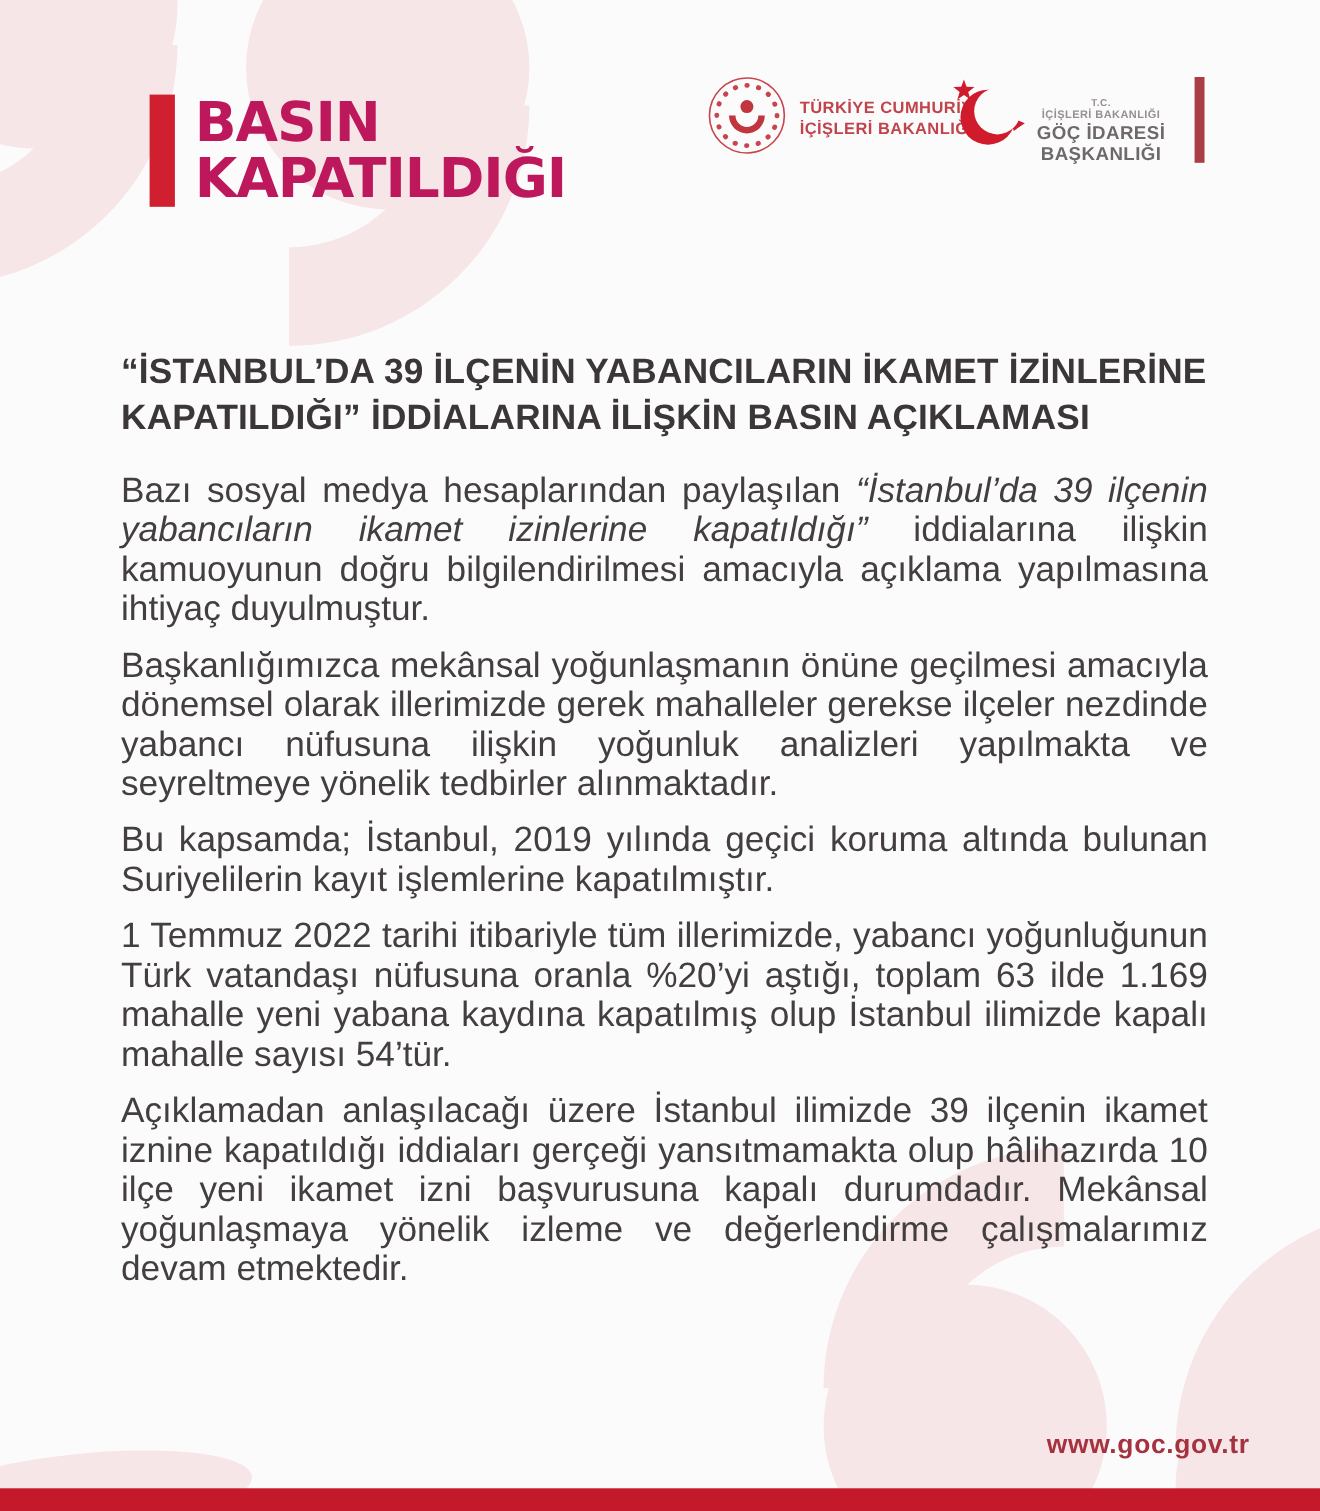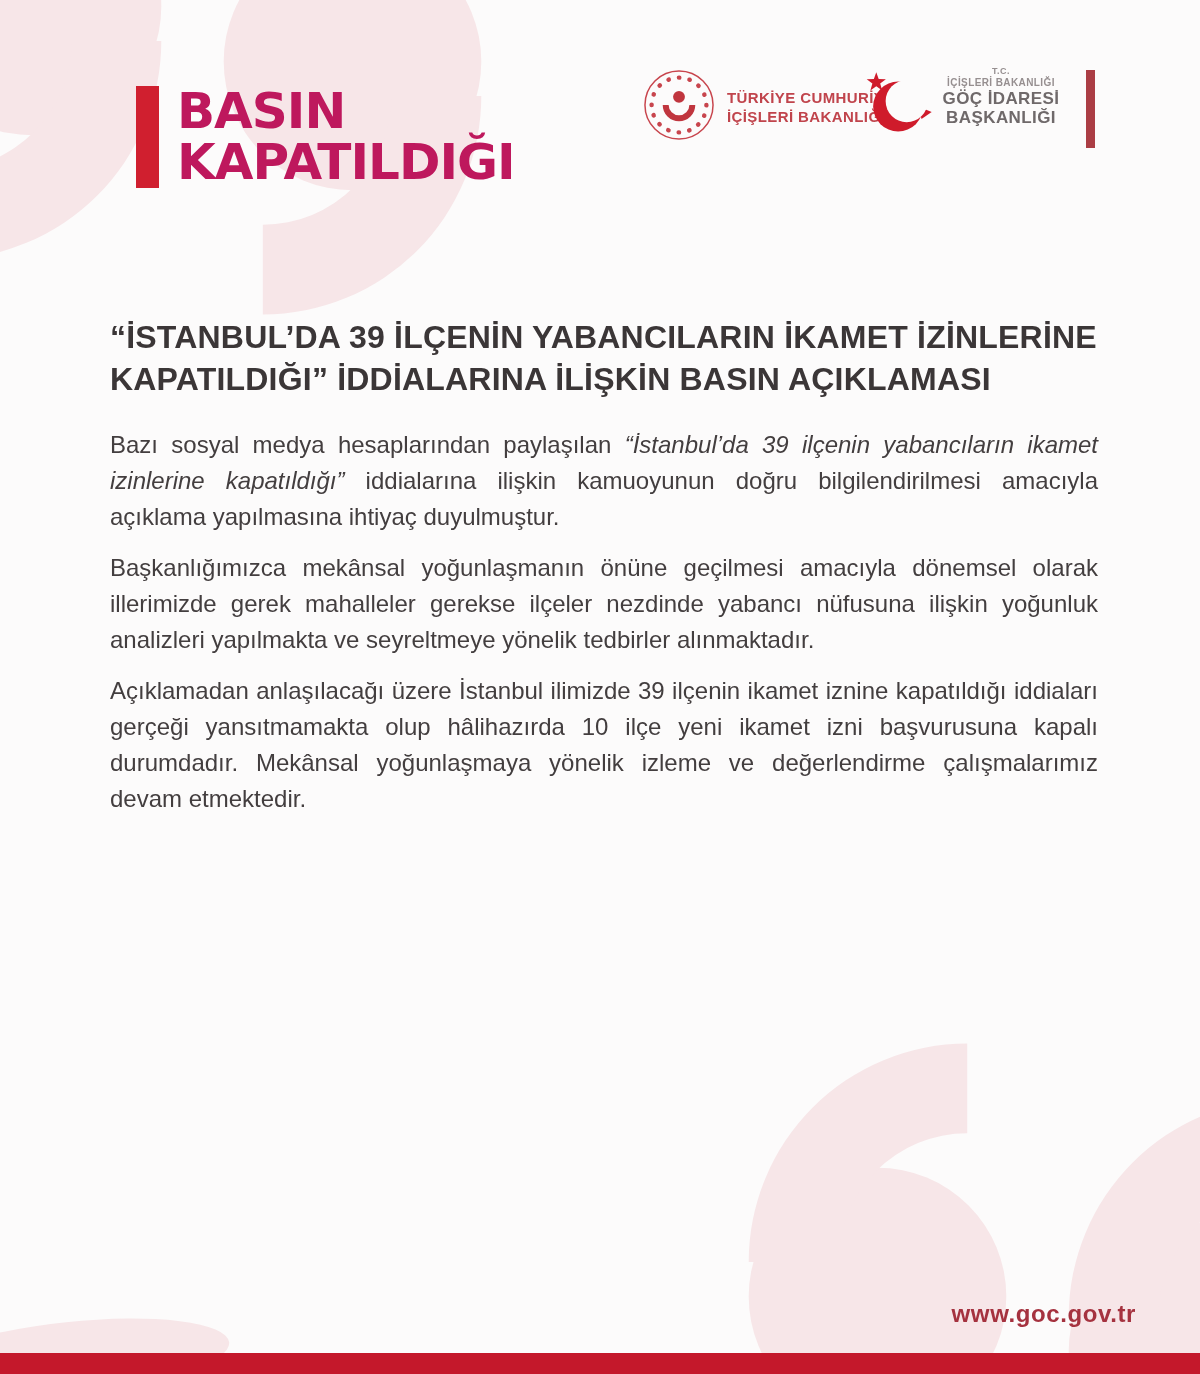--- a/index.html
+++ b/index.html
@@ -26,34 +26,34 @@
     font-weight:800; font-size:50px; line-height:51px;
     color:#be185d; letter-spacing:-1px;
   }
   
   .logo-ministry { position:absolute; z-index:2; left:642px; top:68px; display:flex; align-items:center; }
   .logo-ministry svg { width:74px; height:74px; }
   .logo-ministry .mtext {
     margin-left:11px; color:#c0444c; font-weight:700;
     font-size:15px; line-height:19px; letter-spacing:0.4px;
   }
-  .logo-goc { position:absolute; z-index:2; left:856px; top:66px; display:flex; align-items:flex-start; }
+  .logo-goc { position:absolute; z-index:2; left:856px; top:66px; display:flex; align-items:flex-end; }
   .logo-goc svg { width:78px; height:78px; }
   .goc-text { margin-left:8px; text-align:center; width:118px; }
   .goc-tc { font-size:9px; line-height:11px; color:#968f90; font-weight:700; letter-spacing:0.5px; }
   .goc-ministry { font-size:10px; line-height:12px; color:#968f90; font-weight:700; letter-spacing:0.4px; }
   .goc-name { font-size:17px; line-height:19px; color:#6f696a; font-weight:800; letter-spacing:0.4px; }
   .goc-bar { position:absolute; z-index:2; left:1086px; top:70px; width:9px; height:78px; background:#ab3d44; }
   
   .doc { position:absolute; z-index:1; left:110px; top:316px; width:988px; color:#433e3f; }
   .doc h1 {
     font-size:32px; line-height:42px; font-weight:800;
     color:#3b3637; letter-spacing:0.2px;
   }
-  .doc p { font-size:24px; line-height:36px; text-align:justify; margin-top:15px; }
+  .doc p { font-size:32px; line-height:36px; text-align:justify; margin-top:15px; }
   .doc p.first { margin-top:27px; }
   .doc .quote-italic { font-style:italic; }
   .doc .closing { font-weight:800; font-size:25px; text-align:left; margin-top:24px; }
   
   .website {
     position:absolute; z-index:2; right:64px; top:1300px;
     font-size:24px; font-weight:800; color:#a5323f; letter-spacing:0.6px;
   }
   .footer-bar { position:absolute; z-index:2; left:0; right:0; bottom:0; height:21px; background:#c4182b; }
 </style>
@@ -128,20 +128,22 @@
     </div>
   </div>
   <div class="goc-bar"></div>
 
   <div class="doc">
     <h1>“İSTANBUL’DA 39 İLÇENİN YABANCILARIN İKAMET İZİNLERİNE KAPATILDIĞI” İDDİALARINA İLİŞKİN BASIN AÇIKLAMASI</h1>
 
     <p class="first"><span>Bazı sosyal medya hesaplarından paylaşılan </span><span class="quote-italic">“İstanbul’da 39 ilçenin yabancıların ikamet izinlerine kapatıldığı”</span><span> iddialarına ilişkin kamuoyunun doğru bilgilendirilmesi amacıyla açıklama yapılmasına ihtiyaç duyulmuştur.</span></p>
 
     <p>Başkanlığımızca mekânsal yoğunlaşmanın önüne geçilmesi amacıyla dönemsel olarak illerimizde gerek mahalleler gerekse ilçeler nezdinde yabancı nüfusuna ilişkin yoğunluk analizleri yapılmakta ve seyreltmeye yönelik tedbirler alınmaktadır.</p>
+    <p>Bu kapsamda; İstanbul, 2019 yılında geçici koruma altında bulunan Suriyelilerin kayıt işlemlerine kapatılmıştır.</p>
+    <p>1 Temmuz 2022 tarihi itibariyle tüm illerimizde, yabancı yoğunluğunun Türk vatandaşı nüfusuna oranla %20’yi aştığı, toplam 63 ilde 1.169 mahalle yeni yabana kaydına kapatılmış olup İstanbul ilimizde kapalı mahalle sayısı 54’tür.</p>
     <p>Açıklamadan anlaşılacağı üzere İstanbul ilimizde 39 ilçenin ikamet iznine kapatıldığı iddiaları gerçeği yansıtmamakta olup hâlihazırda 10 ilçe yeni ikamet izni başvurusuna kapalı durumdadır. Mekânsal yoğunlaşmaya yönelik izleme ve değerlendirme çalışmalarımız devam etmektedir.</p>
 
   </div>
 
   <div class="website">www.goc.gov.tr</div>
   <div class="footer-bar"></div>
 
 </div>
 
 </body></html>

